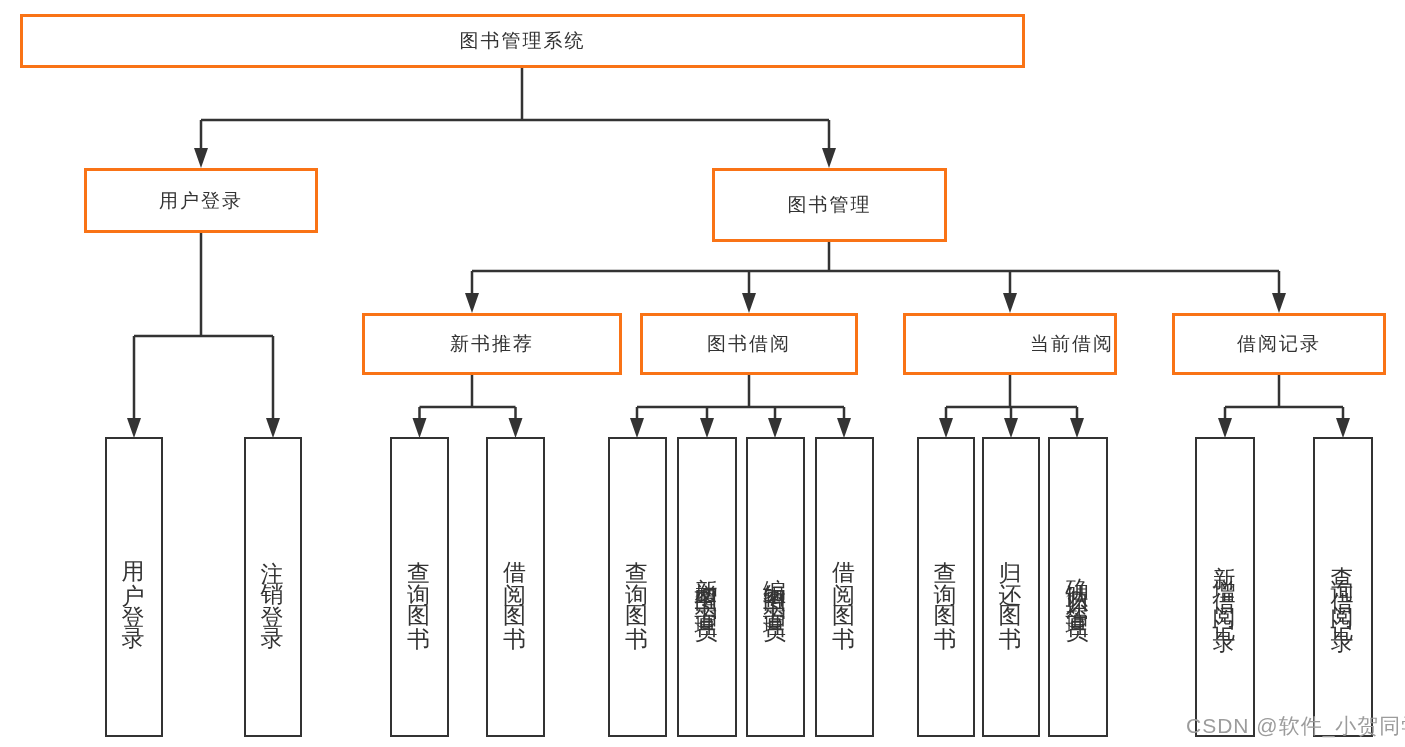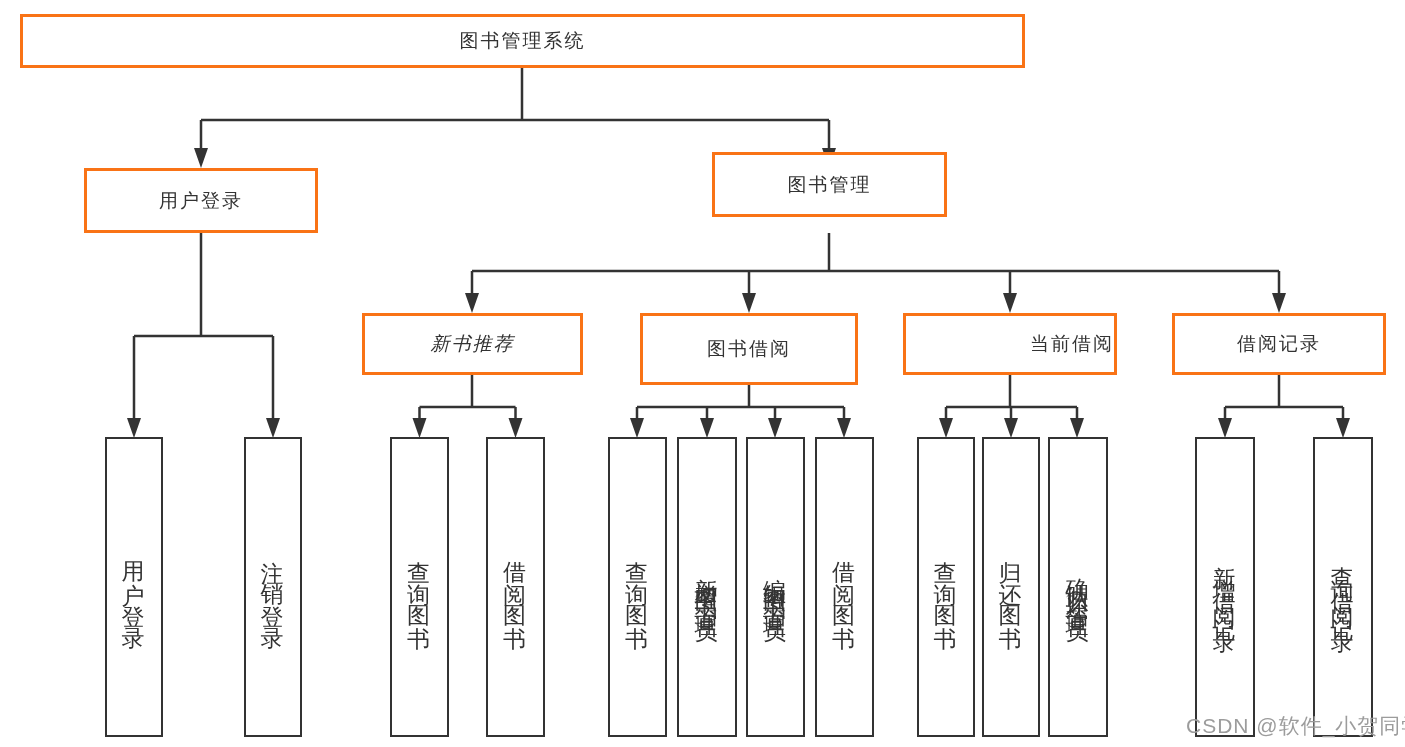--- a/index.html
+++ b/index.html
@@ -108,28 +108,28 @@
     </g>
   </svg>
 
   <div class="node" style="left:20px; top:14px; width:1005px; height:54px;">
     <span>图书管理系统</span>
   </div>
 
   <div class="node" style="left:84px; top:168px; width:234px; height:65px;">
     <span>用户登录</span>
   </div>
-  <div class="node" style="left:712px; top:152px; width:235px; height:65px;text-align:center;">
+  <div class="node" style="left:712px; top:168px; width:235px; height:74px;text-align:center;">
     <span>图书管理</span>
   </div>
 
-  <div class="node" style="left:362px; top:313px; width:221px; height:62px;font-style:italic;">
+  <div class="node" style="left:362px; top:313px; width:260px; height:62px;">
     <span>新书推荐</span>
   </div>
-  <div class="node" style="left:640px; top:313px; width:218px; height:72px;">
+  <div class="node" style="left:640px; top:313px; width:218px; height:62px;">
     <span>图书借阅</span>
   </div>
   <div class="node" style="left:903px; top:313px; width:214px; height:62px;justify-content:flex-end;">
     <span>当前借阅</span>
   </div>
   <div class="node" style="left:1172px; top:313px; width:214px; height:62px;">
     <span>借阅记录</span>
   </div>
 
   <div class="vnode ls4" style="left:105px; width:58px;">

